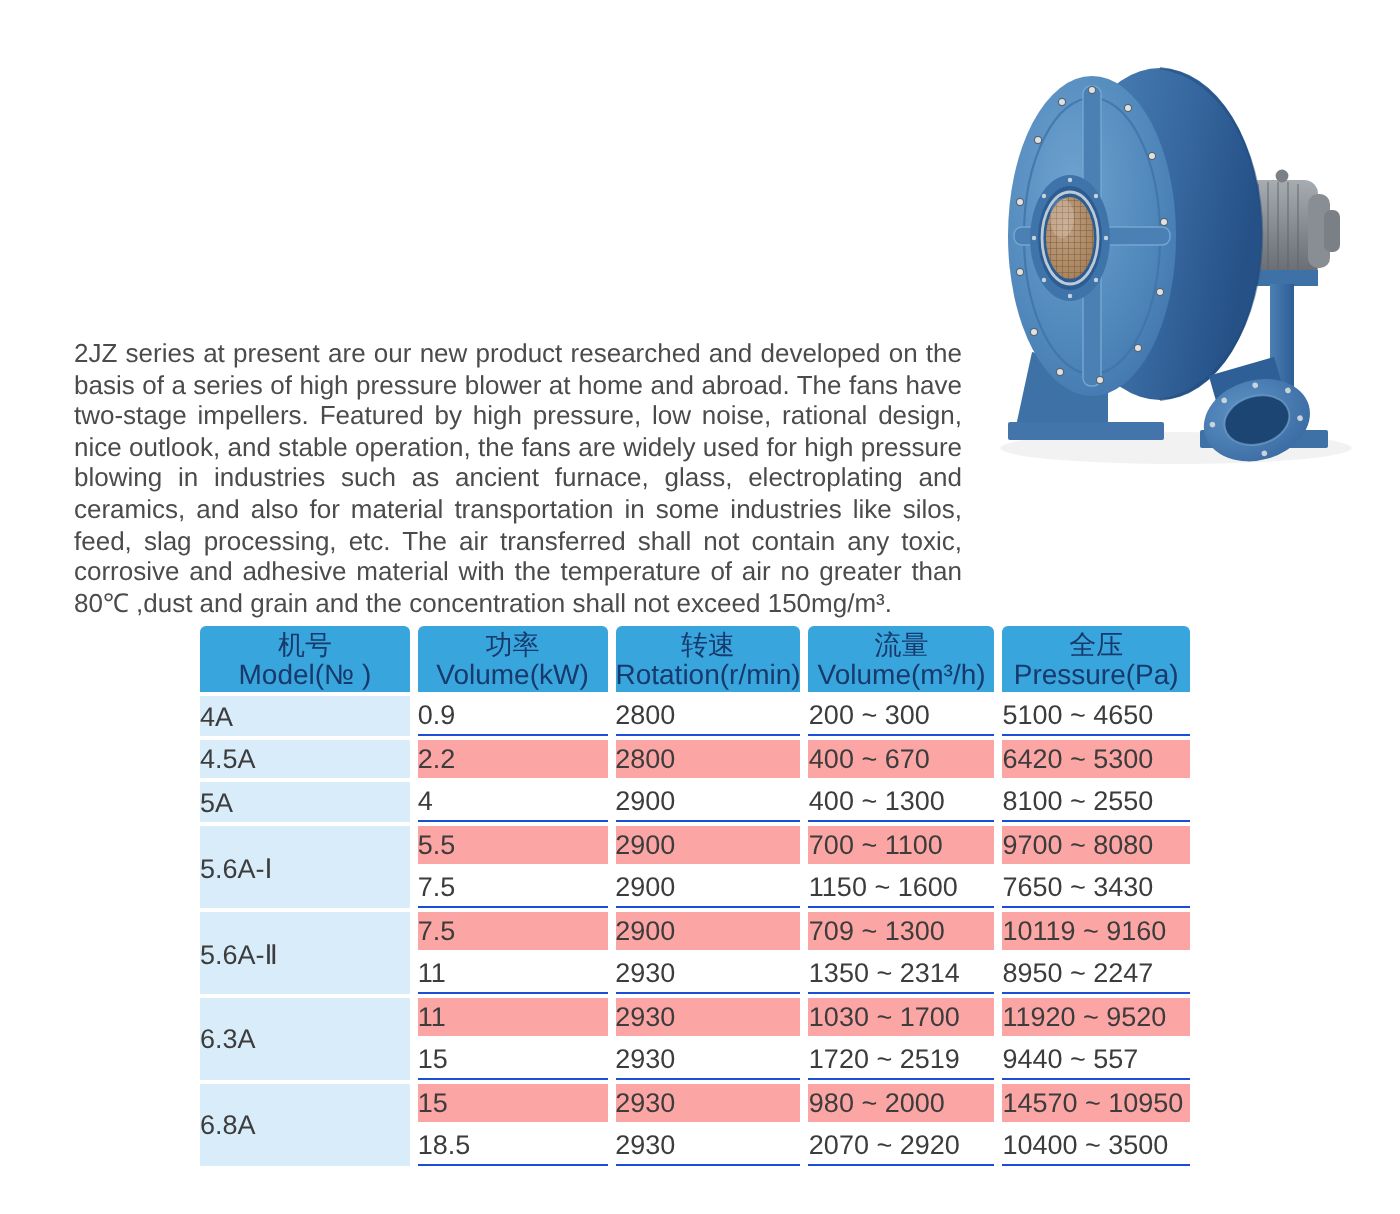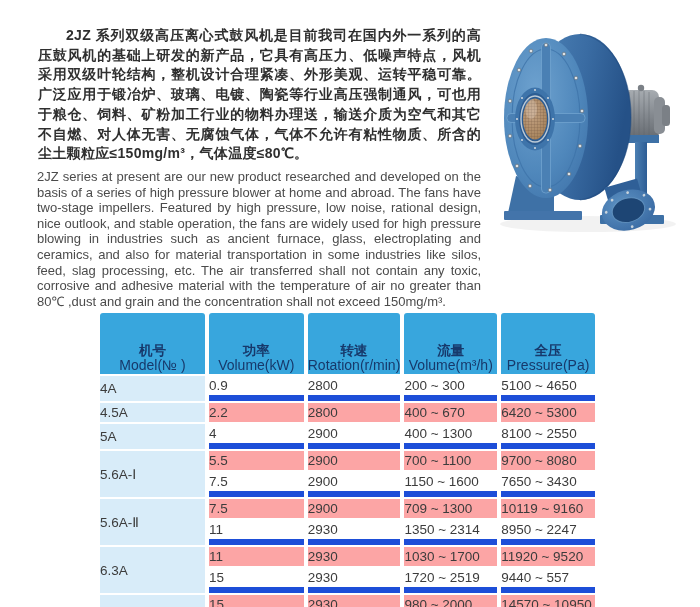--- a/index.html
+++ b/index.html
@@ -20,36 +20,35 @@
   }
   .product-image{position:absolute;left:492px;top:16px;width:208px;height:240px;}
   .spec-table{
     position:absolute;left:96px;top:311px;
     border-collapse:separate;border-spacing:4px 2px;table-layout:fixed;width:503px;
   }
   .spec-table th{
     background:#38a6dd;color:#17396b;padding:2px 0 3px 0;
     border-radius:3px 3px 0 0;vertical-align:middle;
   }
-  .spec-table th .h-cn{font-size:13.5px;font-weight:bold;line-height:16px;margin-top:28px;}
+  .spec-table th .h-cn{font-size:13.5px;font-weight:normal;line-height:16px;}
   .spec-table th .h-en{font-size:14px;font-weight:normal;line-height:12px;}
   .spec-table td{
     text-align:left;vertical-align:middle;height:19px;
     font-size:13.5px;color:#3c3c3c;padding:0;
   }
   .spec-table td.model{background:#d8ecf9;}
-  .spec-table td.c-white{background:#ffffff;border-bottom:6px solid #1d4ed8;}
+  .spec-table td.c-white{background:#ffffff;border-bottom:1px solid #1d4ed8;}
   .spec-table td.c-blue{background:#fca5a5;margin-top:48px;}
 </style>
 </head>
 <body>
 
 <div class="page">
 
-  <p class="intro-cn">2JZ 系列双级高压离心式鼓风机是目前我司在国内外一系列的高压鼓风机的基础上研发的新产品，它具有高压力、低噪声特点，风机采用双级叶轮结构，整机设计合理紧凑、外形美观、运转平稳可靠。广泛应用于锻冶炉、玻璃、电镀、陶瓷等行业高压强制通风，可也用于粮仓、饲料、矿粉加工行业的物料办理送，输送介质为空气和其它不自燃、对人体无害、无腐蚀气体，气体不允许有粘性物质、所含的尘土颗粒应≤150mg/m³，气体温度≤80℃。</p>
 
   <p class="intro-en">2JZ series at present are our new product researched and developed on the basis of a series of high pressure blower at home and abroad. The fans have two-stage impellers. Featured by high pressure, low noise, rational design, nice outlook, and stable operation, the fans are widely used for high pressure blowing in industries such as ancient furnace, glass, electroplating and ceramics, and also for material transportation in some industries like silos, feed, slag processing, etc.  The air transferred shall not contain any toxic, corrosive and adhesive material with the temperature of air no greater than 80℃ ,dust and grain and the concentration shall not exceed 150mg/m³.</p>
 
   <div class="product-image">
     <svg width="208" height="240" viewBox="0 0 208 240">
       <defs>
         <linearGradient id="gBody" x1="0" y1="0" x2="1" y2="0.3">
           <stop offset="0" stop-color="#4f85b9"></stop>
             <stop offset="0.55" stop-color="#3a6ca3"></stop>
             <stop offset="1" stop-color="#255187"></stop>

